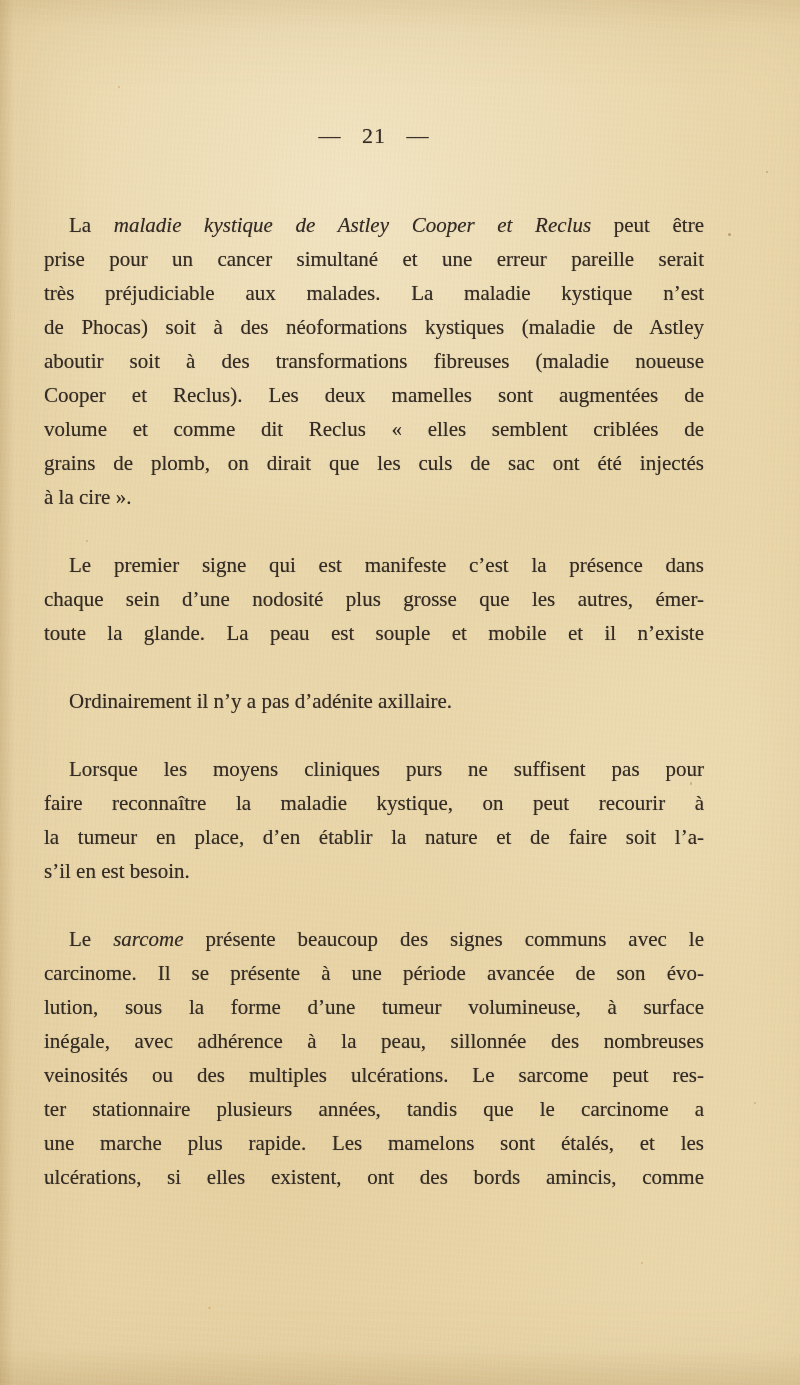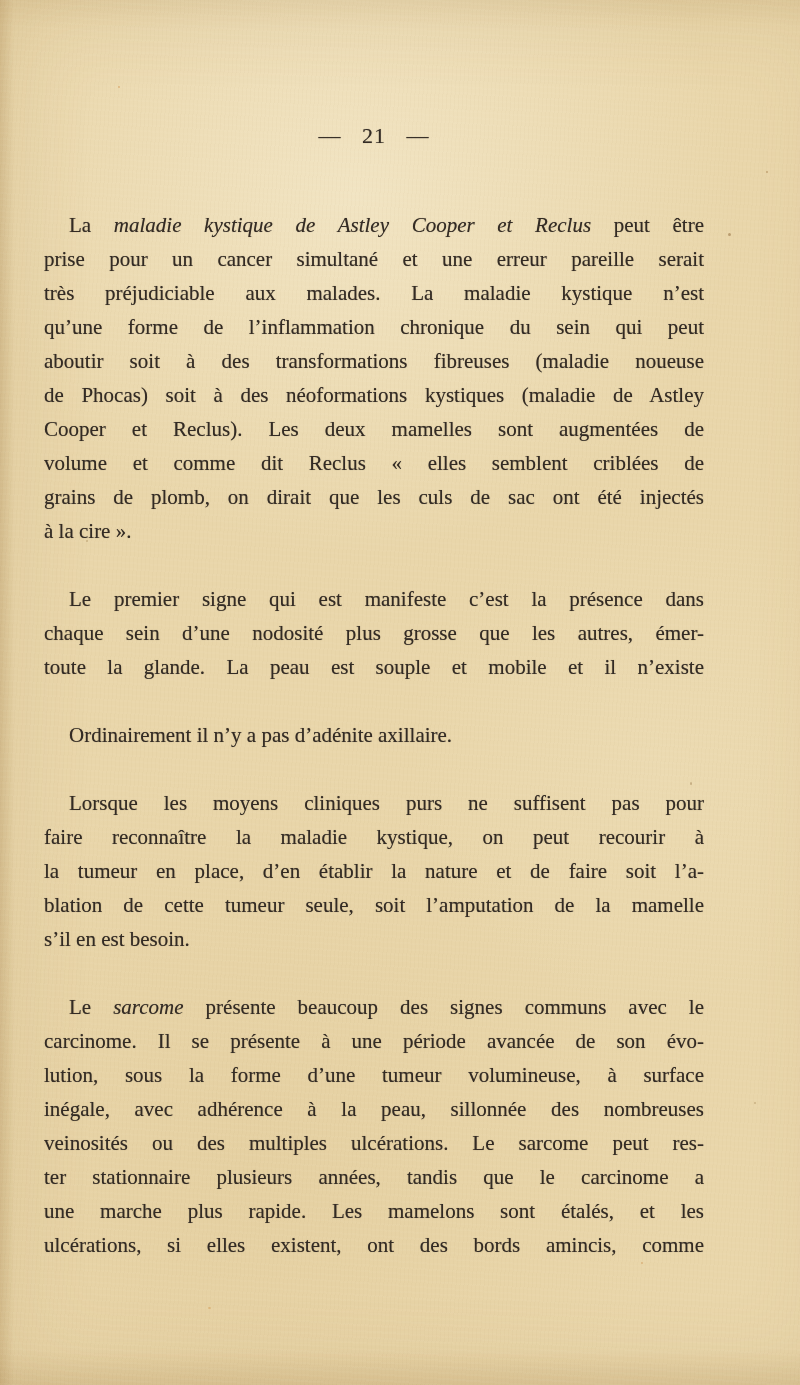--- a/index.html
+++ b/index.html
@@ -79,35 +79,33 @@
 </head>
 <body>
 
 <div class="page">
   <div class="page-number">— 21 —</div>
 
   <div class="text-block">
       <div class="line indent"><span>La </span><span class="it">maladie kystique de Astley Cooper et Reclus</span><span> peut être</span></div>
       <div class="line"><span>prise pour un cancer simultané et une erreur pareille serait</span></div>
       <div class="line"><span>très préjudiciable aux malades. La maladie kystique n’est</span></div>
-      <div class="line"><span>qu’une forme de l’inflammation chronique du sein qui peut</span></div>
+      <div class="line"><span>de Phocas) soit à des néoformations kystiques (maladie de Astley</span></div>
       <div class="line"><span>aboutir soit à des transformations fibreuses (maladie noueuse</span></div>
-      <div class="line"><span>de Phocas) soit à des néoformations kystiques (maladie de Astley</span></div>
       <div class="line"><span>Cooper et Reclus). Les deux mamelles sont augmentées de</span></div>
       <div class="line"><span>volume et comme dit Reclus « elles semblent criblées de</span></div>
       <div class="line"><span>grains de plomb, on dirait que les culs de sac ont été injectés</span></div>
       <div class="line para-end"><span>à la cire ».</span></div>
       <div class="line indent"><span>Le premier signe qui est manifeste c’est la présence dans</span></div>
       <div class="line"><span>chaque sein d’une nodosité plus grosse que les autres, émer-</span></div>
       <div class="line"><span>toute la glande. La peau est souple et mobile et il n’existe</span></div>
       <div class="line indent para-end"><span>Ordinairement il n’y a pas d’adénite axillaire.</span></div>
       <div class="line indent"><span>Lorsque les moyens cliniques purs ne suffisent pas pour</span></div>
       <div class="line"><span>faire reconnaître la maladie kystique, on peut recourir à</span></div>
       <div class="line"><span>la tumeur en place, d’en établir la nature et de faire soit l’a-</span></div>
-      <div class="line"><span>blation de cette tumeur seule, soit l’amputation de la mamelle</span></div>
       <div class="line para-end"><span>s’il en est besoin.</span></div>
       <div class="line indent"><span>Le </span><span class="it">sarcome</span><span> présente beaucoup des signes communs avec le</span></div>
       <div class="line"><span>carcinome. Il se présente à une période avancée de son évo-</span></div>
       <div class="line"><span>lution, sous la forme d’une tumeur volumineuse, à surface</span></div>
       <div class="line"><span>inégale, avec adhérence à la peau, sillonnée des nombreuses</span></div>
       <div class="line"><span>veinosités ou des multiples ulcérations. Le sarcome peut res-</span></div>
       <div class="line"><span>ter stationnaire plusieurs années, tandis que le carcinome a</span></div>
       <div class="line"><span>une marche plus rapide. Les mamelons sont étalés, et les</span></div>
       <div class="line"><span>ulcérations, si elles existent, ont des bords amincis, comme</span></div>
     </div>

